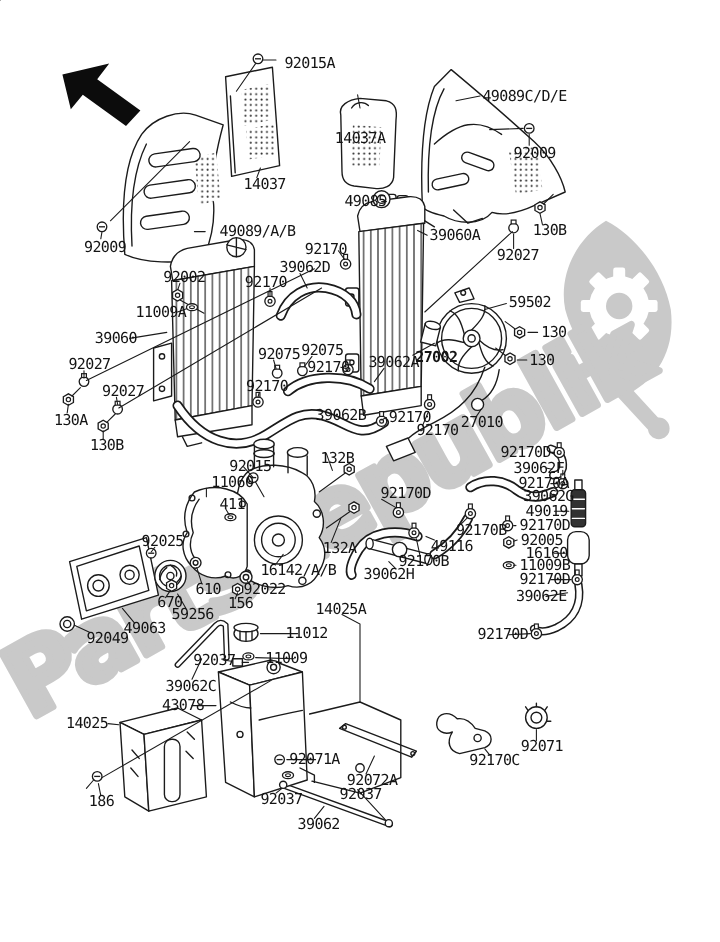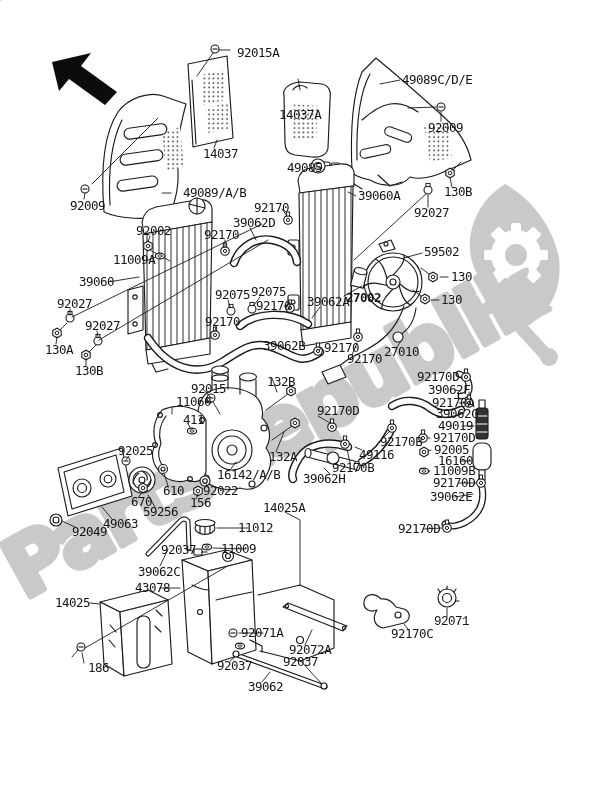--- a/index.html
+++ b/index.html
@@ -538,28 +538,28 @@
       <span class="part-label" style="left: 143px; top: 512px;">59256</span>
       <span class="part-label" style="left: 103px; top: 524px;">49063</span>
       <span class="part-label" style="left: 72px; top: 532px;">92049</span>
       <span class="part-label" style="left: 263px; top: 508px;">14025A</span>
       <span class="part-label" style="left: 238px; top: 528px;">11012</span>
       <span class="part-label" style="left: 221px; top: 549px;">11009</span>
       <span class="part-label" style="left: 161px; top: 550px;">92037</span>
       <span class="part-label" style="left: 138px; top: 572px;">39062C</span>
       <span class="part-label" style="left: 135px; top: 588px;">43078</span>
       <span class="part-label" style="left: 55px; top: 603px;">14025</span>
-      <span class="part-label" style="left: 88px; top: 668px; text-align: right;">186</span>
+      <span class="part-label" style="left: 74px; top: 668px; text-align: right;">186</span>
       <span class="part-label" style="left: 241px; top: 633px;">92071A</span>
       <span class="part-label" style="left: 289px; top: 650px;">92072A</span>
       <span class="part-label" style="left: 217px; top: 666px;">92037</span>
       <span class="part-label" style="left: 283px; top: 662px;">92037</span>
       <span class="part-label" style="left: 248px; top: 687px;">39062</span>
       <span class="part-label" style="left: 391px; top: 634px;">92170C</span>
-      <span class="part-label" style="left: 434px; top: 622px; font-family: Liberation Mono, monospace;">92071</span>
+      <span class="part-label" style="left: 434px; top: 622px;">92071</span>
       <span class="part-label" style="left: 317px; top: 411px;">92170D</span>
       <span class="part-label" style="left: 380px; top: 442px;">92170B</span>
       <span class="part-label" style="left: 359px; top: 455px;">49116</span>
       <span class="part-label" style="left: 332px; top: 468px;">92170B</span>
       <span class="part-label" style="left: 303px; top: 479px;">39062H</span>
       <span class="part-label" style="left: 417px; top: 377px;">92170D</span>
       <span class="part-label" style="left: 428px; top: 390px;">39062F</span>
       <span class="part-label" style="left: 432px; top: 403px;">92170A</span>
       <span class="part-label" style="left: 436px; top: 414px;">39062G</span>
       <span class="part-label" style="left: 438px; top: 426px;">49019</span>

